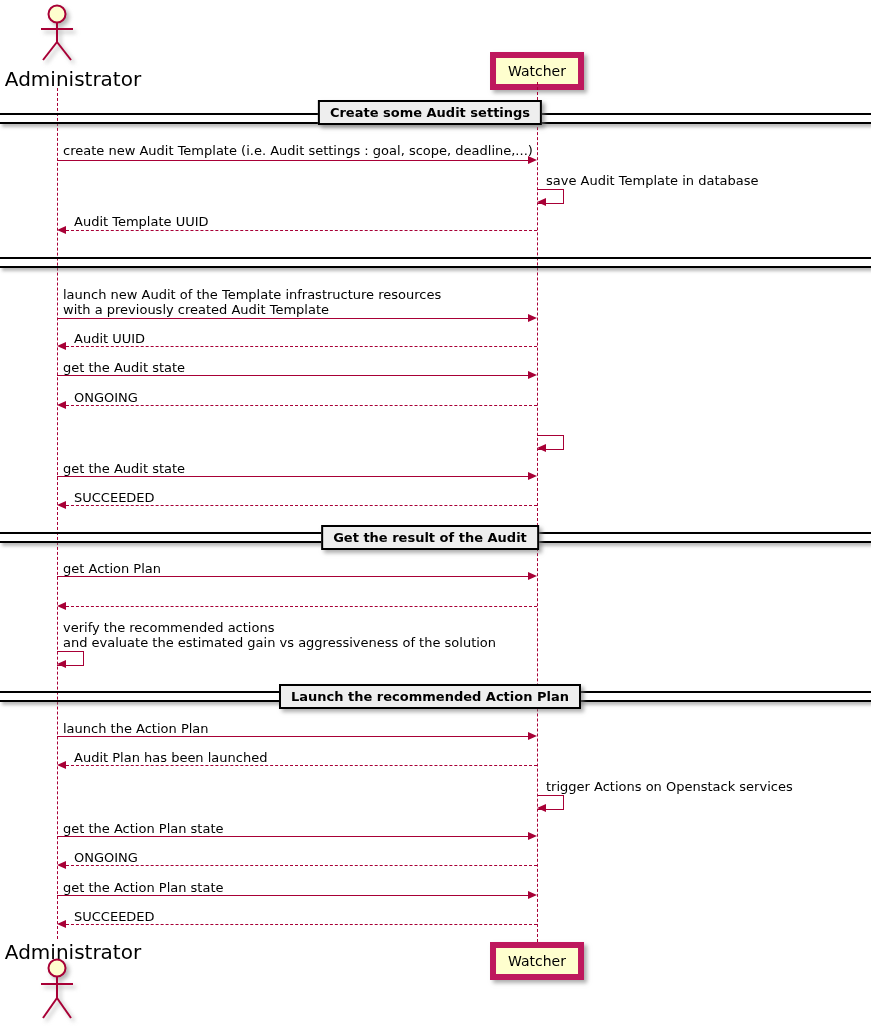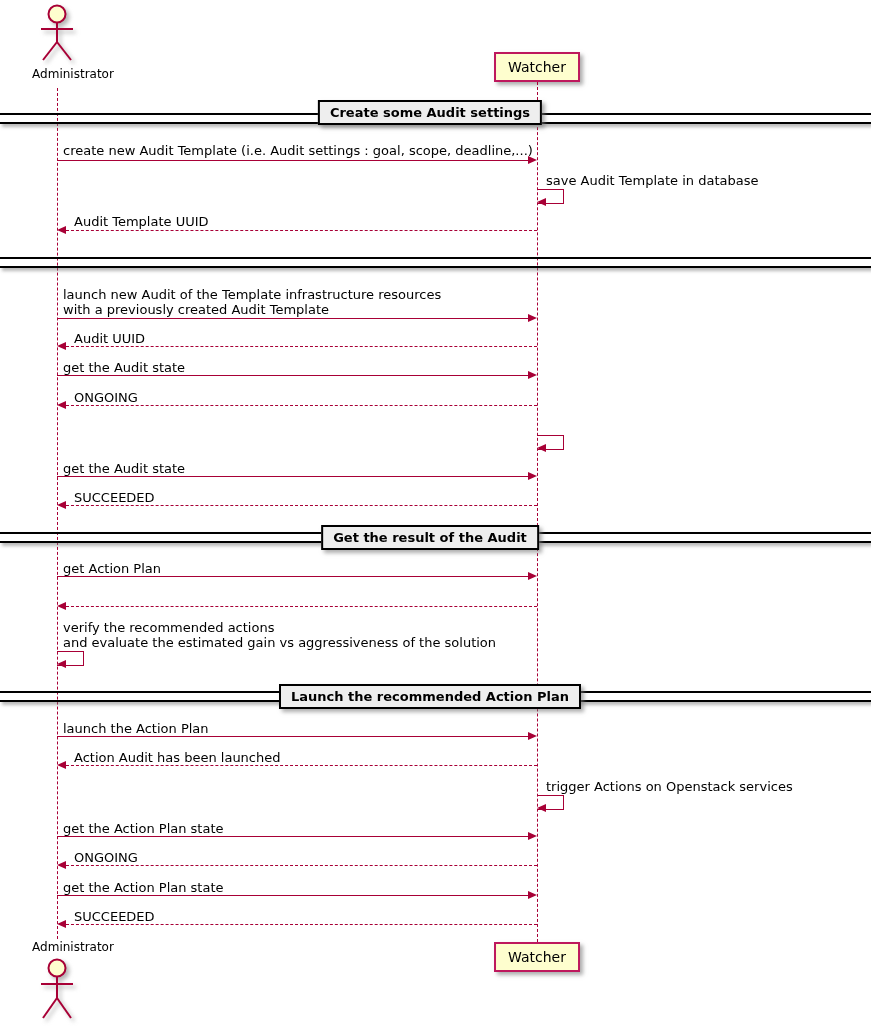--- a/index.html
+++ b/index.html
@@ -3,28 +3,28 @@
 <meta charset="utf-8">
 <style>
   html,body{margin:0;padding:0;background:#ffffff;}
   .canvas{
     position:relative;width:871px;height:1030px;background:#ffffff;
     font-family:"DejaVu Sans", sans-serif;color:#000;overflow:hidden;
   }
   .lifeline{position:absolute;width:0;border-left:1px dashed #A80036;}
   .participant{
     position:absolute;transform:translateX(-50%);
-    background:#FEFECE;border:2px solid #be185d;
+    background:#FEFECE;border:6px solid #be185d;
     font-size:14px;padding:5px 12px;white-space:nowrap;
     box-shadow:3px 3px 4px rgba(120,120,120,0.6);
   }
   .actor-svg{position:absolute;filter:drop-shadow(3px 3px 2px rgba(120,120,120,0.55));}
   .actor-label{
     position:absolute;transform:translateX(-50%);
-    font-size:12px;white-space:nowrap;margin-left:16px;
+    font-size:20px;white-space:nowrap;margin-left:16px;
   }
   .divider-line{
     position:absolute;left:0;width:871px;height:7px;
     border-top:2px solid #000;border-bottom:2px solid #000;
     box-shadow:2px 3px 3px rgba(120,120,120,0.5);
   }
   .divider-label{
     position:absolute;left:430px;transform:translateX(-50%);
     background:#EEEEEE;border:2px solid #000;
     font-size:13px;font-weight:bold;padding:3px 10px;white-space:nowrap;
@@ -127,21 +127,21 @@
   <div class="self-loop" style="left:57px;top:651px"></div>
   <div class="head-left" style="left:57px;top:660px"></div>
 
   <div class="divider-line" style="top:691px"></div>
   <div class="divider-label" style="top:684px">Launch the recommended Action Plan</div>
 
   <div class="msg-text" style="left:63px;top:721px">launch the Action Plan</div>
   <div class="arrow-line" style="left:57px;top:736px;width:471px"></div>
   <div class="head-right" style="left:528px;top:732px"></div>
 
-  <div class="msg-text" style="left:74px;top:750px">Action Audit has been launched</div>
+  <div class="msg-text" style="left:74px;top:750px">Audit Plan has been launched</div>
   <div class="arrow-line dashed" style="left:66px;top:765px;width:471px"></div>
   <div class="head-left" style="left:57px;top:761px"></div>
 
   <div class="msg-text" style="left:546px;top:779px">trigger Actions on Openstack services</div>
   <div class="self-loop" style="left:537px;top:795px"></div>
   <div class="head-left" style="left:537px;top:804px"></div>
 
   <div class="msg-text" style="left:63px;top:821px">get the Action Plan state</div>
   <div class="arrow-line" style="left:57px;top:836px;width:471px"></div>
   <div class="head-right" style="left:528px;top:832px"></div>

